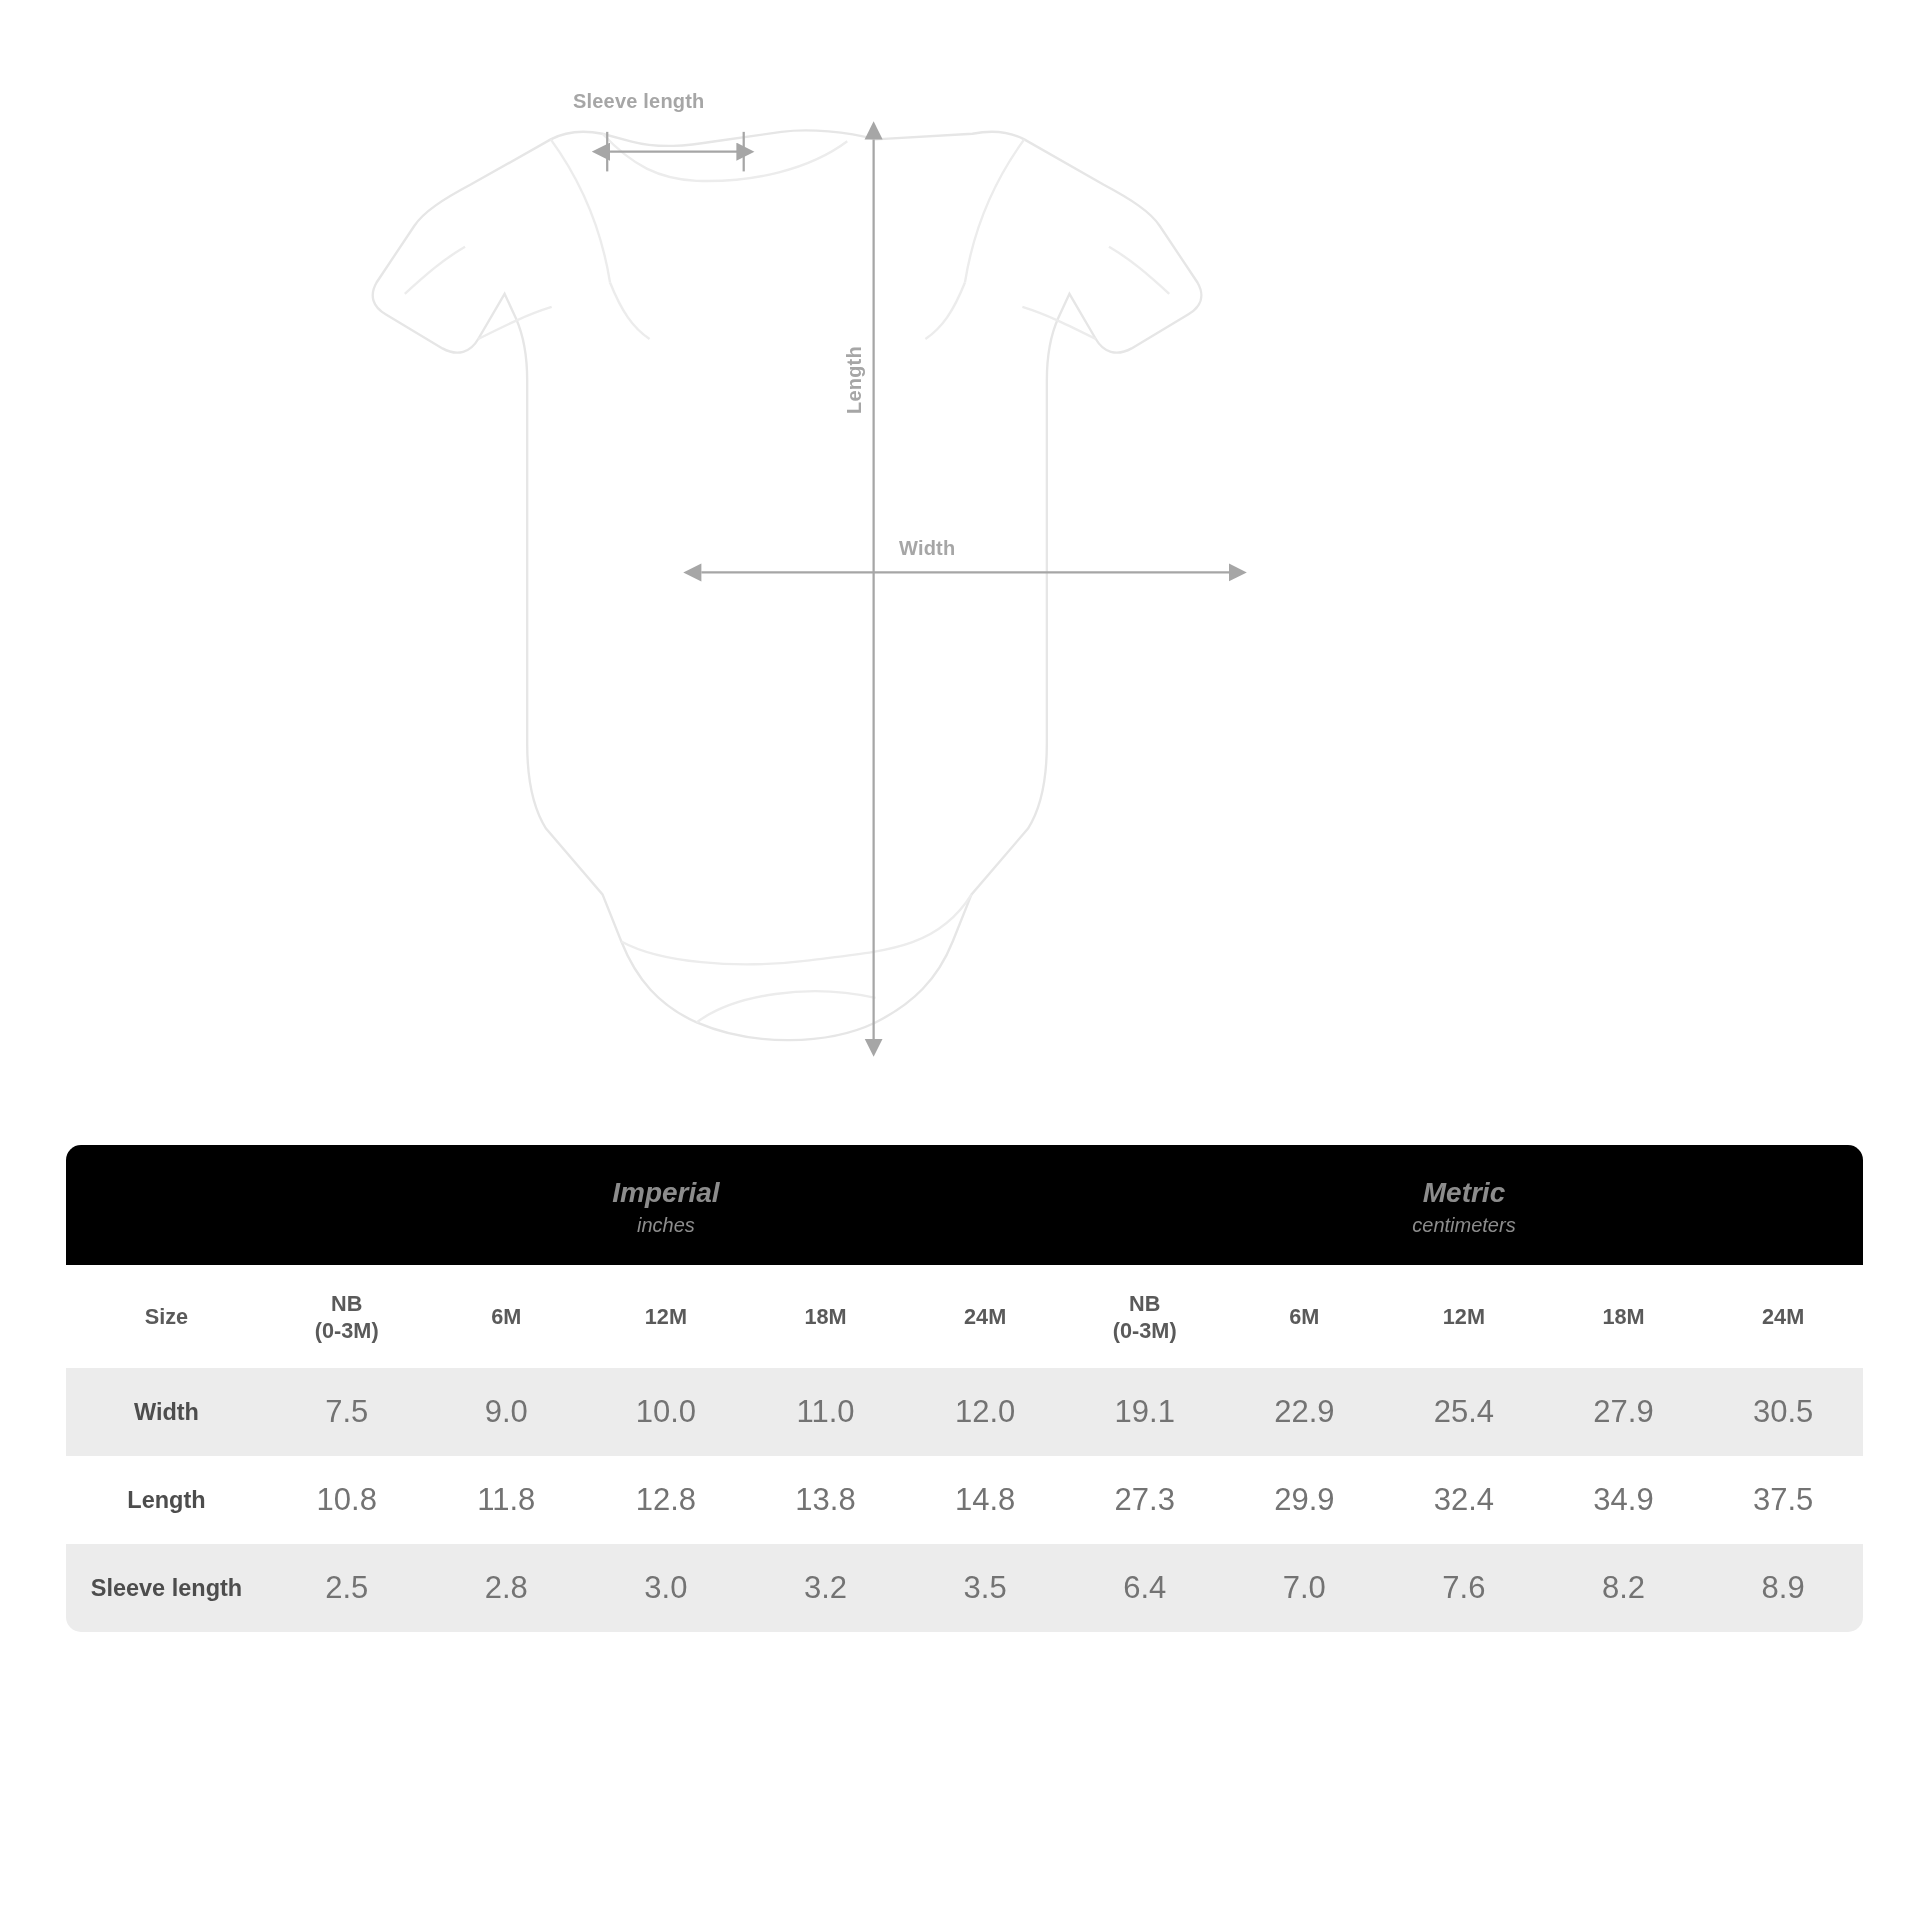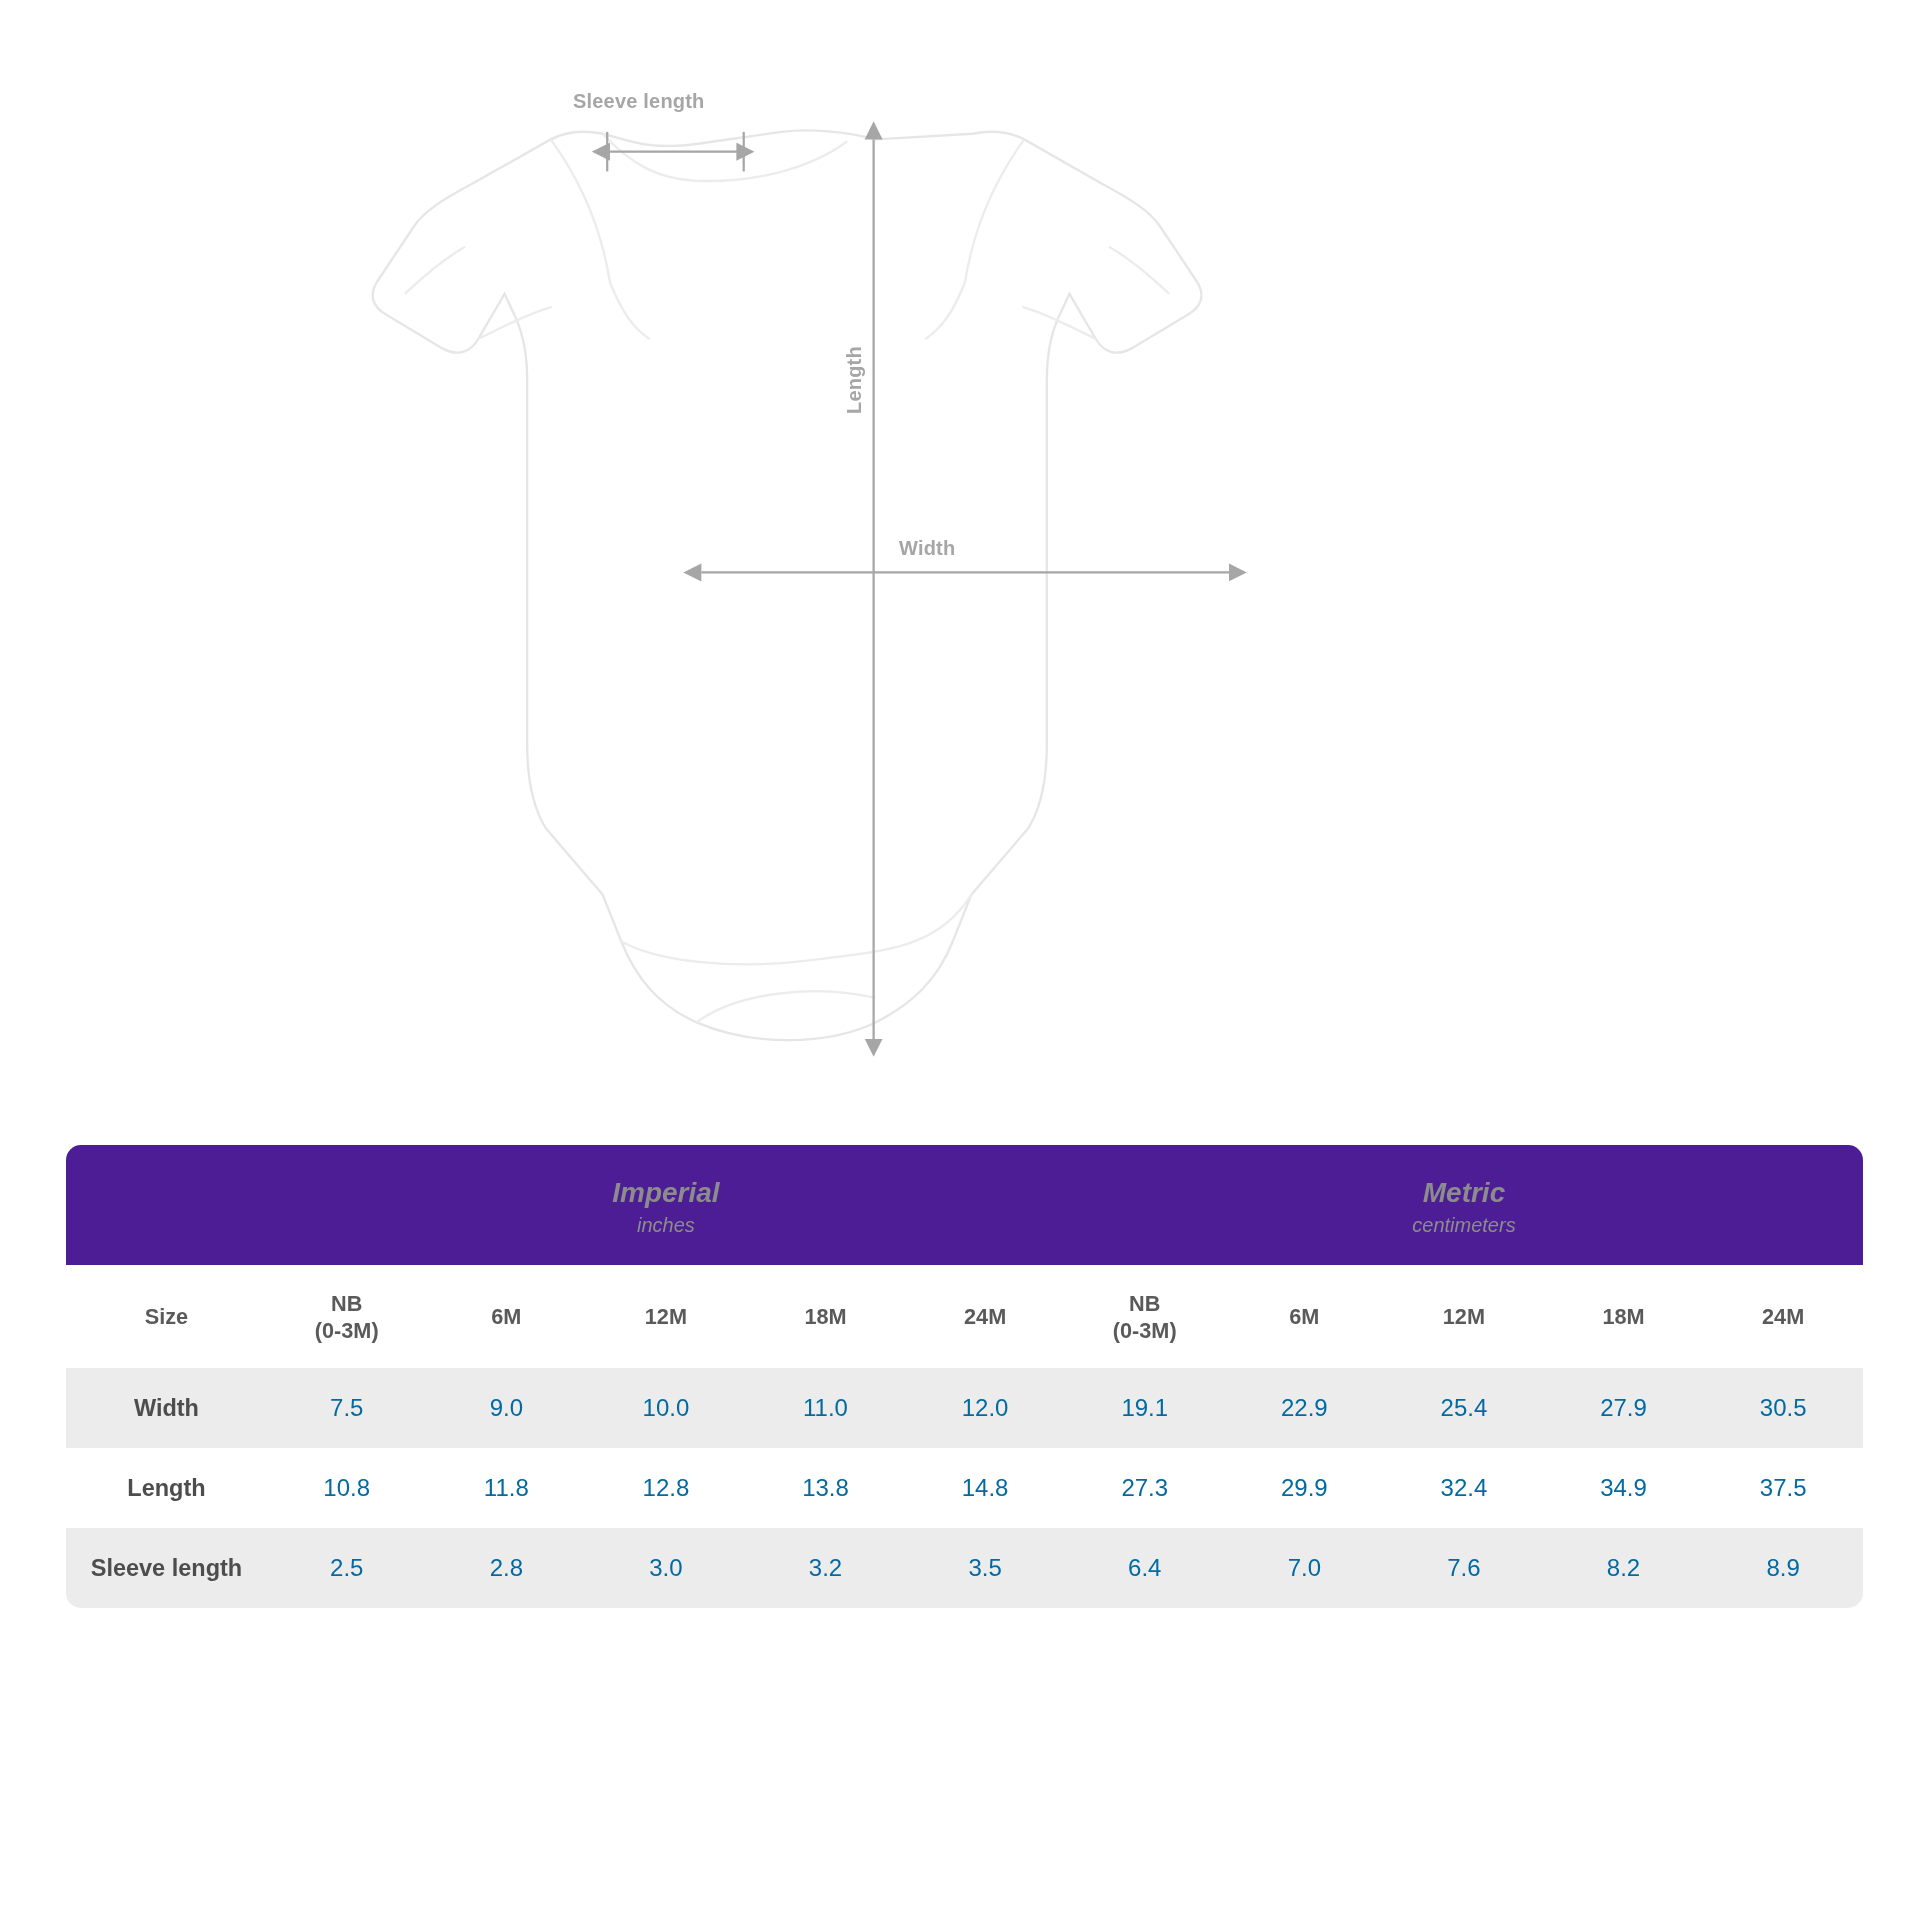--- a/index.html
+++ b/index.html
@@ -81,21 +81,21 @@
     width: 1797px;
     border-collapse: collapse;
     table-layout: fixed;
   }
   table.size-table td, table.size-table th {
     text-align: center;
     vertical-align: middle;
     border: 0;
   }
   .unit-row td {
-    background: #4c1d95;
+    background: #000000;
     padding: 32px 0 28px 0;
   }
   .unit-row td:first-child {
     border-top-left-radius: 15px;
   }
   .unit-row td:last-child {
     border-top-right-radius: 15px;
   }
   .unit-name {
     font-size: 28px;
@@ -114,22 +114,22 @@
     padding: 24.5px 0;
     font-size: 21.7px;
     font-weight: bold;
     color: #5a5a5a;
     line-height: 1.25;
     border-right: 0.9px solid #e3e3e3;
   }
   .head-row td:last-child { border-right: 0; }
   .data-row td {
     padding: 26px 0;
-    font-size: 24px;
-    color: #0369a1;
+    font-size: 31px;
+    color: #737373;
     border-right: 0.9px solid #e3e3e3;
   }
   .data-row td:last-child { border-right: 0; }
   .data-row td.rowlabel {
     font-weight: bold;
     font-size: 23.5px;
     color: #4d4d4d;
   }
   .row-shaded td {
     background: #ececec;

